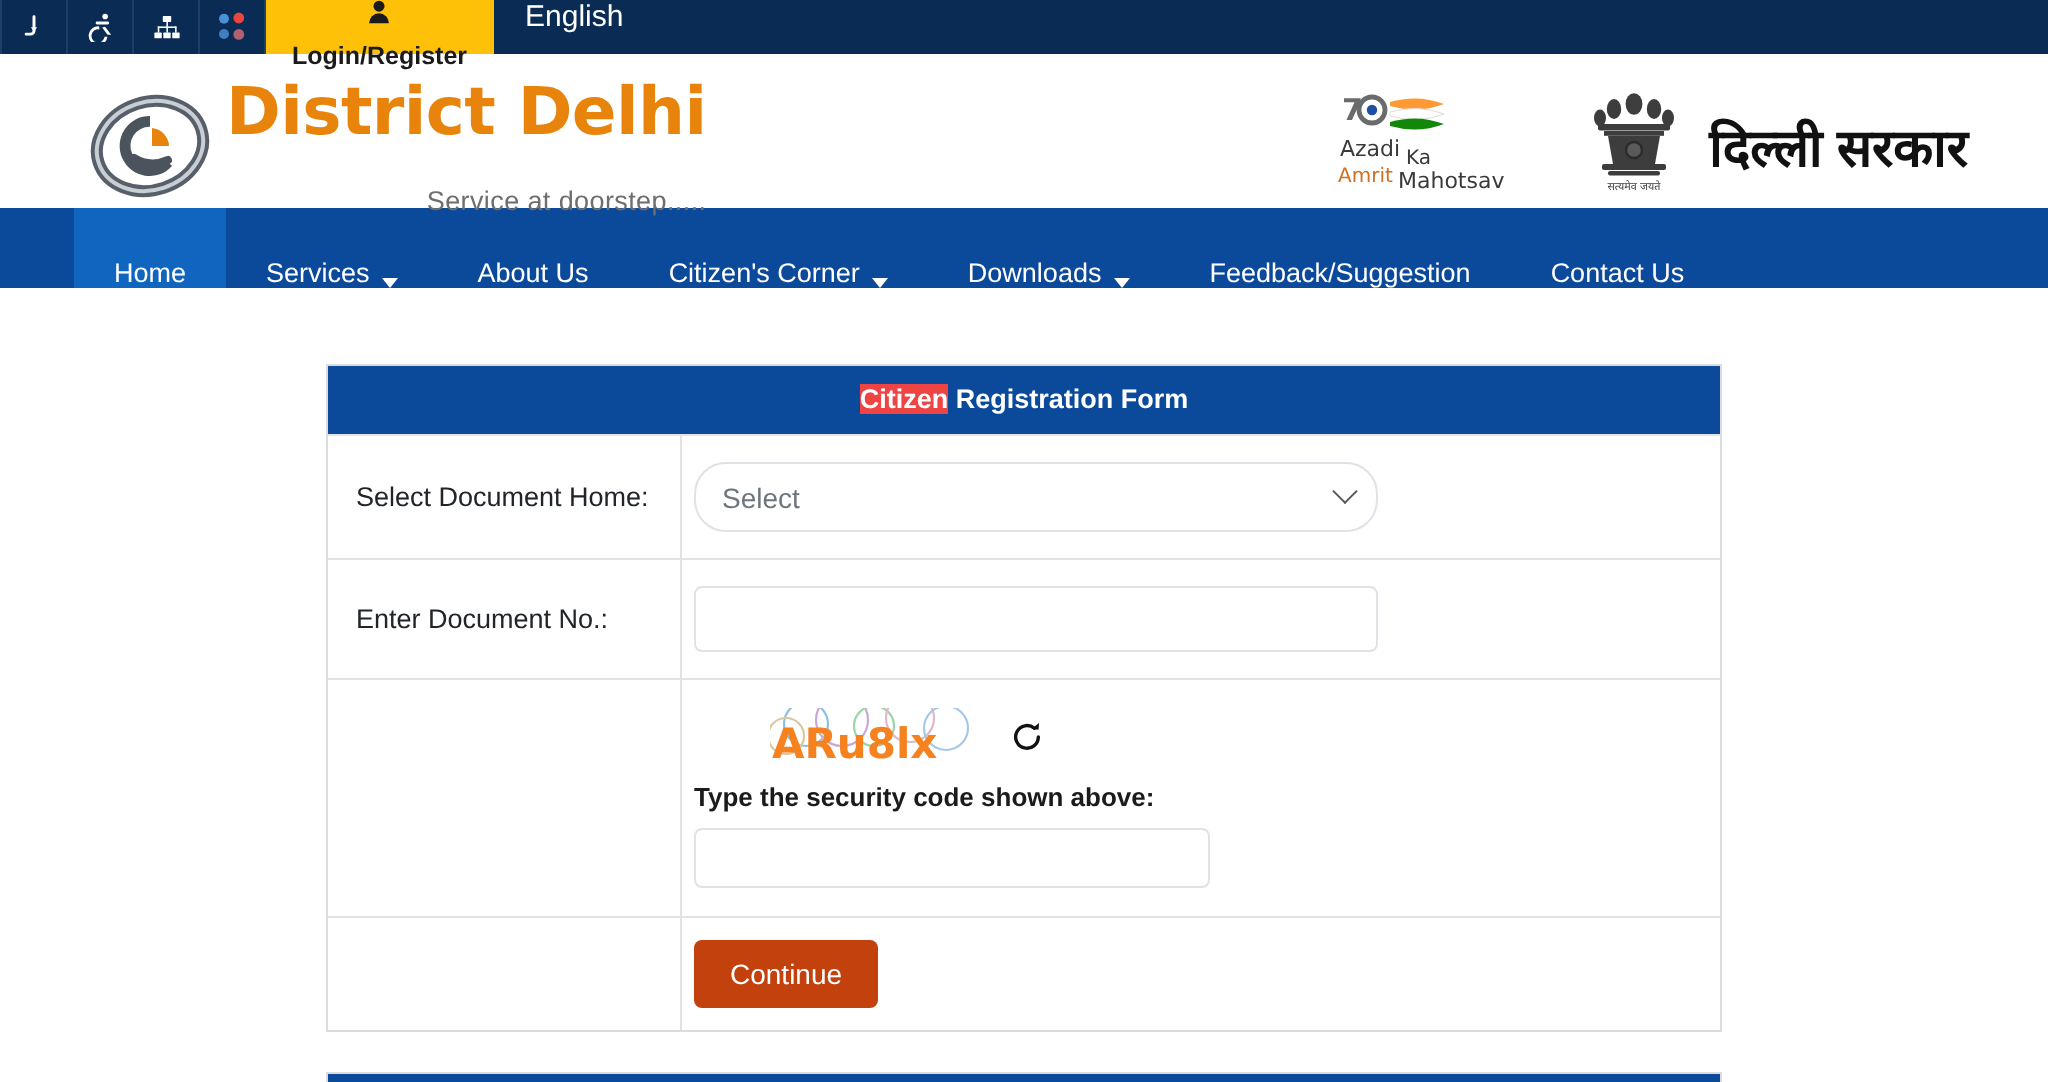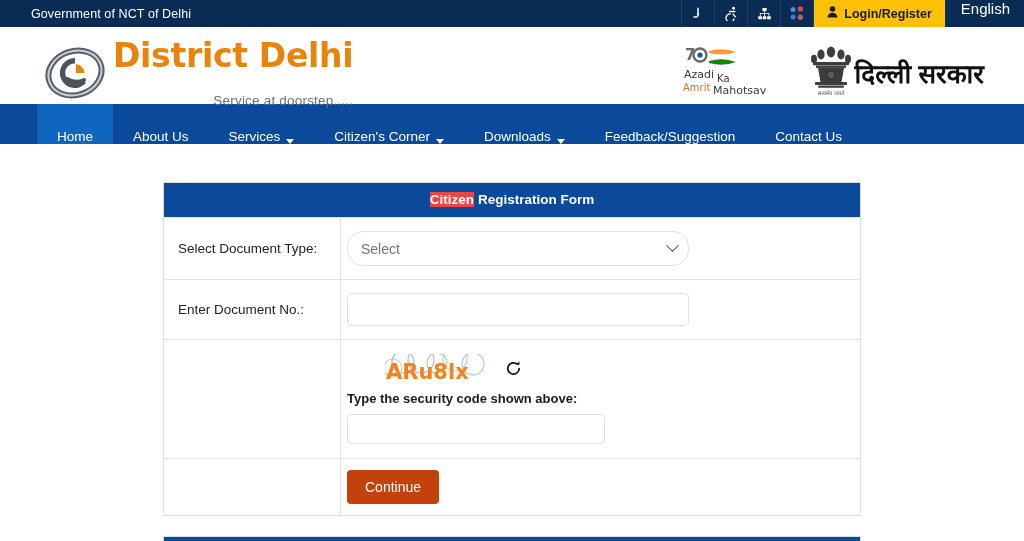--- a/index.html
+++ b/index.html
@@ -41,20 +41,21 @@
   .tb-icon svg { display: block; }
   .login-btn {
     background: #FFC107;
     color: #1b1b1b;
     display: flex; align-items: center; gap: 6px;
     padding: 0 13px;
     font-size: 12.5px;
     font-weight: 600;
     cursor: pointer;
     border-left: 1px solid #1d3f68;
+    flex-direction: column;
   }
   .lang-btn {
     display: flex; align-items: center; gap: 21px;
     padding: 0 14px 0 16px;
     font-size: 15px;
     cursor: pointer;
     color: #ffffff;
     flex-direction: column;
   }
   .caret-down {
@@ -87,21 +88,21 @@
   .brand-tagline {
     font-size: 13.5px;
     color: #6e6e6e;
     text-align: right;
     margin-top: 22px;
     letter-spacing: .2px;
   }
   .header-spacer { flex: 1 1 auto; }
   .header-right { display: flex; align-items: center; gap: 42px; }
   .amrit { display: flex; flex-direction: column; width: 82px; }
-  .govlogo { display: flex; align-items: center; }
+  .govlogo { display: flex; align-items: center; gap: 14px; }
   .govlogo-text {
     font-size: 26px;
     font-weight: bold;
     color: #111;
     font-family: "Liberation Sans", sans-serif;
   }
 
   
   .nav {
     height: 40px;
@@ -249,21 +250,20 @@
     cursor: pointer;
   }
 
   
   .panel-guide { margin-top: 20px; }
 </style>
 </head>
 <body>
 
 <div class="topbar">
-  <div class="topbar-left">Government of NCT of Delhi</div>
   <div class="topbar-right">
 
     <div class="tb-icon" title="Skip to main content">
       <svg width="14" height="14" viewBox="0 0 16 16" fill="none">
         <path d="M8 1.5 V9.5 a2 2 0 0 1 -2 2 H3.5" stroke="#fff" stroke-width="1.7" fill="none" stroke-linecap="round"></path>
         <path d="M9.8 7.6 L8 10 L6.2 7.6 Z" fill="#fff"></path>
       </svg>
     </div>
 
     <div class="tb-icon" title="Accessibility">
@@ -375,27 +375,27 @@
     </div>
 
   </div>
 </div>
 
 <div class="nav">
   <div class="nav-item active">
     <span>Home</span>
   </div>
   <div class="nav-item">
-    <span>About Us</span>
-  </div>
-  <div class="nav-item">
     <span>Services</span>
     <span class="nav-caret"></span>
   </div>
   <div class="nav-item">
+    <span>About Us</span>
+  </div>
+  <div class="nav-item">
     <span>Citizen's Corner</span>
     <span class="nav-caret"></span>
   </div>
   <div class="nav-item">
     <span>Downloads</span>
     <span class="nav-caret"></span>
   </div>
   <div class="nav-item">
     <span>Feedback/Suggestion</span>
   </div>
@@ -406,21 +406,21 @@
 
 <div class="content">
 
   <div class="panel">
 
     <div class="panel-head">
       <span class="sel">Citizen</span><span> Registration Form</span>
     </div>
 
     <div class="frow">
-      <div class="fcell-label">Select Document Type:</div>
+      <div class="fcell-label">Select Document Home:</div>
       <div class="fcell-field">
         <div class="sel-box">
           <span>Select</span>
           <span class="sel-chev"></span>
         </div>
       </div>
     </div>
 
     <div class="frow">
       <div class="fcell-label">Enter Document No.:</div>

